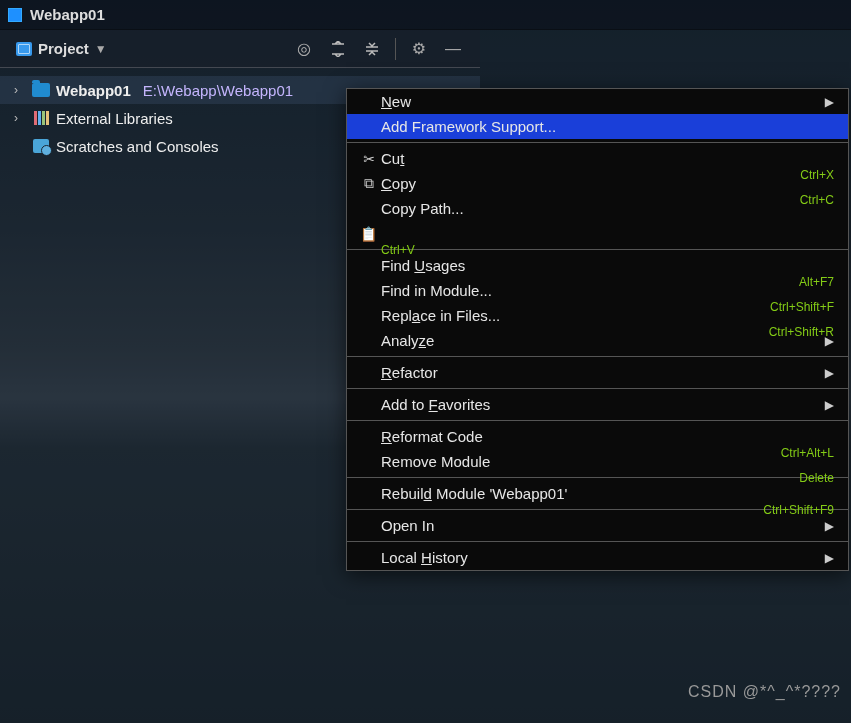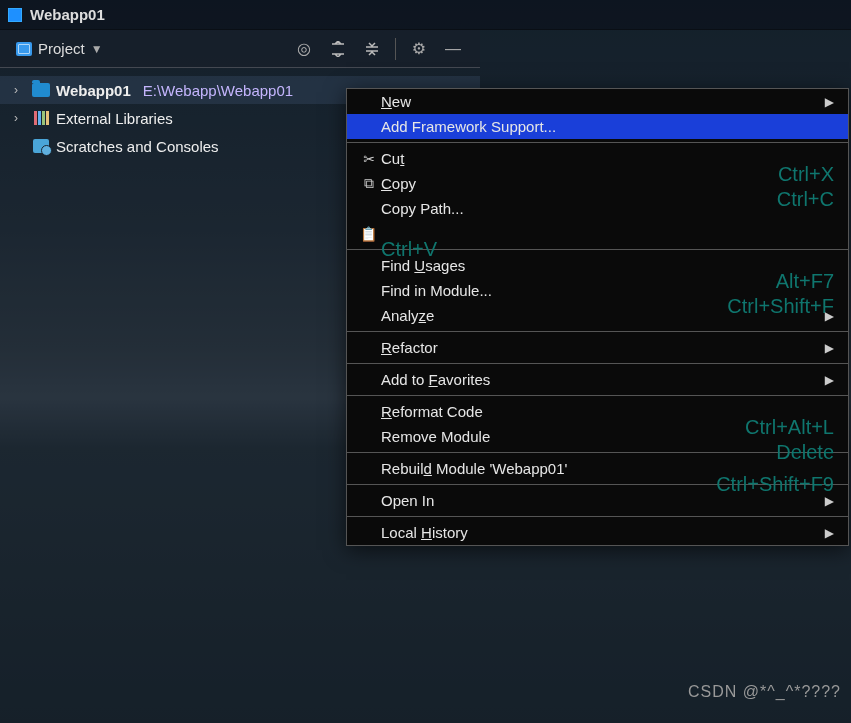--- a/index.html
+++ b/index.html
@@ -3,21 +3,21 @@
 <meta charset="utf-8">
 <style>
 * { margin: 0; padding: 0; box-sizing: border-box; font-family: "Segoe UI", Arial, sans-serif; }
 body { width: 851px; height: 723px; background: #1a2530; overflow: hidden; position: relative; }
 .bg-image { position: absolute; inset: 0; background: linear-gradient(to bottom, #1a2835 0%, #2a3542 30%, #3d4752 48%, #4a5563 55%, #2d3842 62%, #1f2932 100%); }
 .bg-overlay { position: absolute; inset: 0; background: rgba(15,25,35,0.55); }
 .title-bar { position: relative; height: 30px; display: flex; align-items: center; padding-left: 8px; background: rgba(10,15,25,0.6); border-bottom: 1px solid #0a0f15; }
 .title-icon { width: 14px; height: 14px; background: #1e90ff; border: 1px solid #3af; margin-right: 8px; }
 .title-text { color: #ddd; font-size: 15px; font-weight: 600; }
 .toolbar { position: relative; height: 38px; display: flex; align-items: center; padding: 0 10px; border-bottom: 1px solid #444851; background: rgba(25,30,40,0.35); width: 480px; }
-.project-btn { display: flex; align-items: center; gap: 6px; color: #ddd; font-size: 15px; font-weight: 400; cursor: pointer; padding: 4px 6px; }
+.project-btn { display: flex; align-items: center; gap: 6px; color: #ddd; font-size: 15px; font-weight: 700; cursor: pointer; padding: 4px 6px; }
 .project-icon { width: 16px; height: 14px; background: #3899ec; border-radius: 2px; position: relative; }
 .project-icon::before { content: ""; position: absolute; inset: 2px 2px 2px 2px; border: 1px solid rgba(255,255,255,0.6); border-radius: 1px; }
 .dropdown-arrow { font-size: 12px; color: #aaa; }
 .toolbar-spacer { flex: 1; }
 .toolbar-icon { width: 22px; height: 22px; display: flex; align-items: center; justify-content: center; color: #aaa; cursor: pointer; margin: 0 6px; font-size: 16px; }
 .divider { width: 1px; height: 22px; background: #555; margin: 0 6px; }
 .tree { position: relative; padding: 8px 0; color: #ddd; font-size: 15px; width: 480px; }
 .tree-row { display: flex; align-items: center; height: 28px; padding-left: 14px; gap: 6px; cursor: pointer; }
 .tree-row.selected { background: rgba(60,80,110,0.35); }
 .expand { width: 12px; color: #bbb; font-size: 12px; }
@@ -32,21 +32,21 @@
 .lib-bar.b4 { background: #e5c07b; }
 .scratch-icon { width: 16px; height: 14px; background: #4aa5d8; border-radius: 2px; position: relative; }
 .scratch-icon::after { content: ""; position: absolute; right: -3px; bottom: -3px; width: 9px; height: 9px; background: #5fb0df; border: 1px solid #1a2530; border-radius: 50%; }
 .node-label { color: #eee; font-weight: 600; }
 .node-path { color: #c4b5fd; font-weight: 400; margin-left: 6px; }
 .context-menu { position: absolute; top: 88px; left: 346px; width: 503px; background: #0a0a0a; border: 1px solid #555; box-shadow: 0 4px 20px rgba(0,0,0,0.6); }
 .menu-item { display: flex; align-items: center; height: 25px; padding: 0 14px 0 10px; color: #e6e6e6; font-size: 15px; cursor: pointer; }
 .menu-item.highlighted { background: #1a3fd9; }
 .menu-icon-slot { width: 24px; display: flex; align-items: center; justify-content: center; color: #ccc; font-size: 14px; }
 .menu-label { flex: 1; }
-.menu-shortcut { color: #0f766e; font-size: 20px; margin-top: 32px; }
+.menu-shortcut { color: #84cc16; font-size: 12px; margin-top: 32px; }
 .menu-arrow { color: #ccc; font-size: 12px; margin-left: 8px; }
 .menu-sep { height: 1px; background: #555; margin: 3px 0; }
 .mnemonic { text-decoration: underline; }
 .watermark { position: absolute; bottom: 22px; right: 10px; color: #999; font-size: 16px; letter-spacing: 1px; }
 </style>
 </head>
 <body>
 
 <div class="bg-image"></div>
 <div class="bg-overlay"></div>
@@ -144,20 +144,25 @@
     <span class="menu-label">Find <span class="mnemonic">U</span>sages</span>
     <span class="menu-shortcut">Alt+F7</span>
   </div>
   <div class="menu-item">
     <span class="menu-icon-slot"></span>
     <span class="menu-label">Find in Module...</span>
     <span class="menu-shortcut">Ctrl+Shift+F</span>
   </div>
   <div class="menu-item">
     <span class="menu-icon-slot"></span>
+    <span class="menu-label">Repl<span class="mnemonic">a</span>ce in Files...</span>
+    <span class="menu-shortcut">Ctrl+Shift+R</span>
+  </div>
+  <div class="menu-item">
+    <span class="menu-icon-slot"></span>
     <span class="menu-label">Analy<span class="mnemonic">z</span>e</span>
     <span class="menu-arrow">▶</span>
   </div>
   <div class="menu-sep"></div>
   <div class="menu-item">
     <span class="menu-icon-slot"></span>
     <span class="menu-label"><span class="mnemonic">R</span>efactor</span>
     <span class="menu-arrow">▶</span>
   </div>
   <div class="menu-sep"></div>

